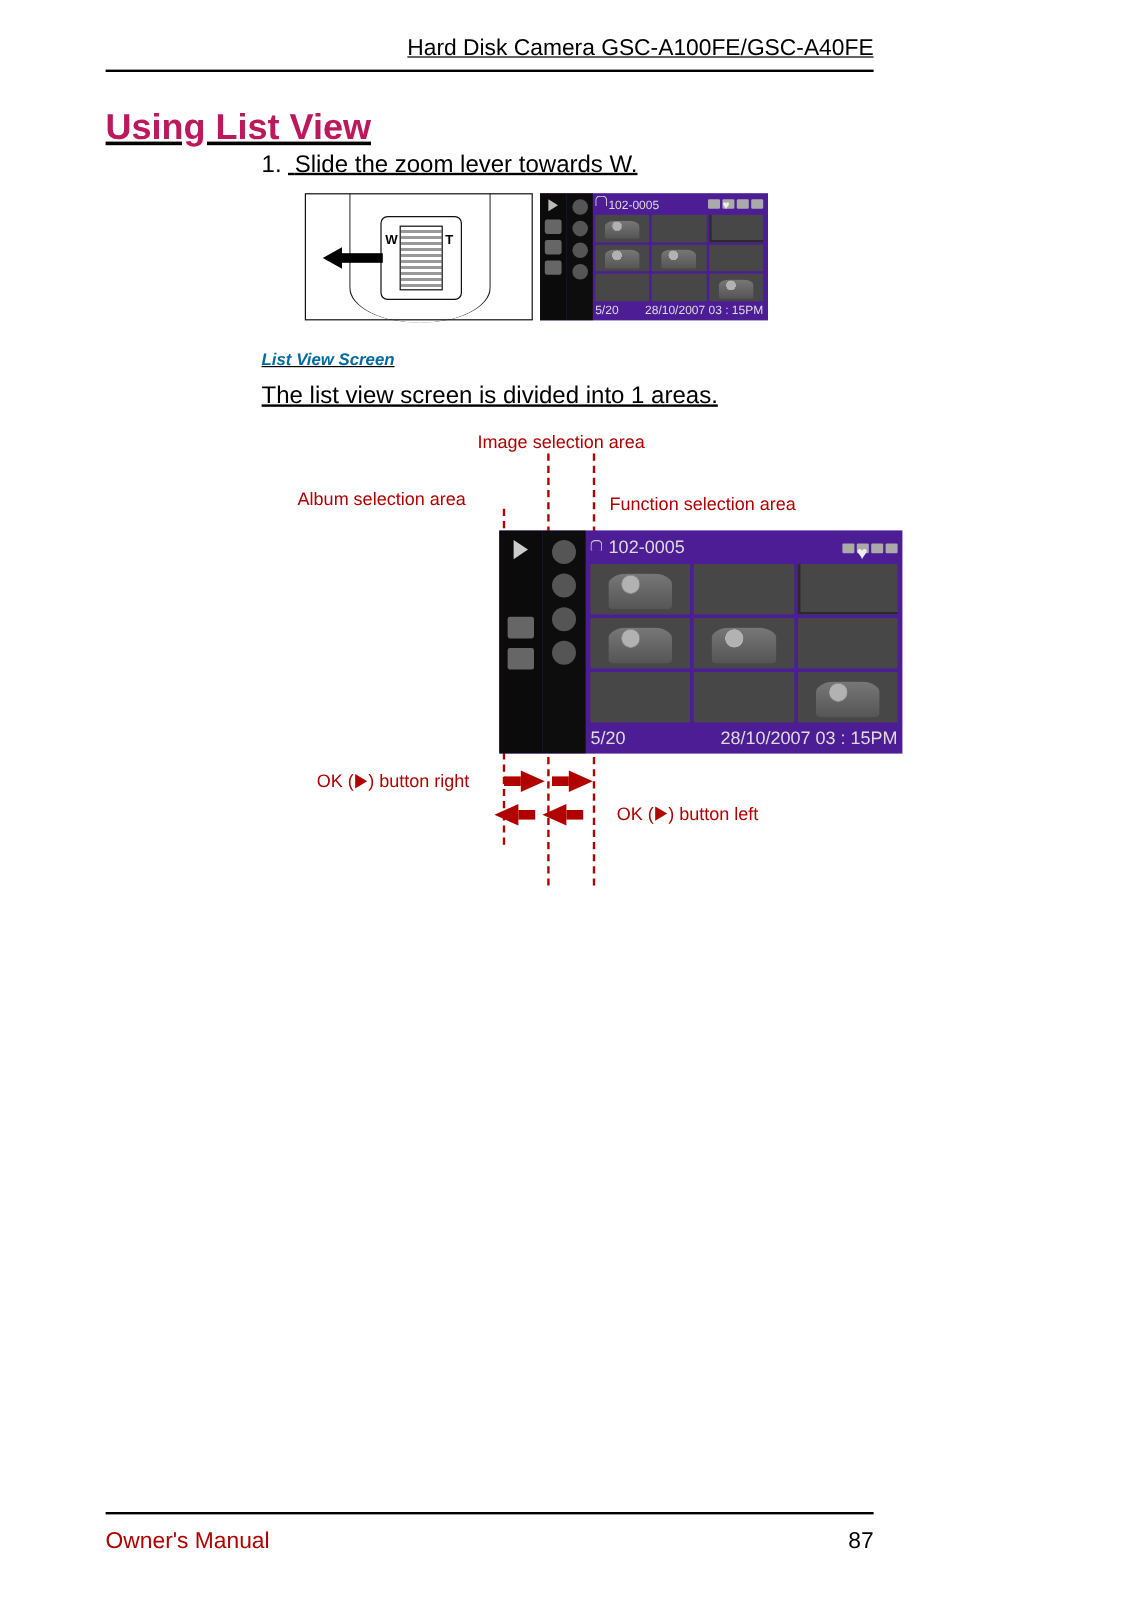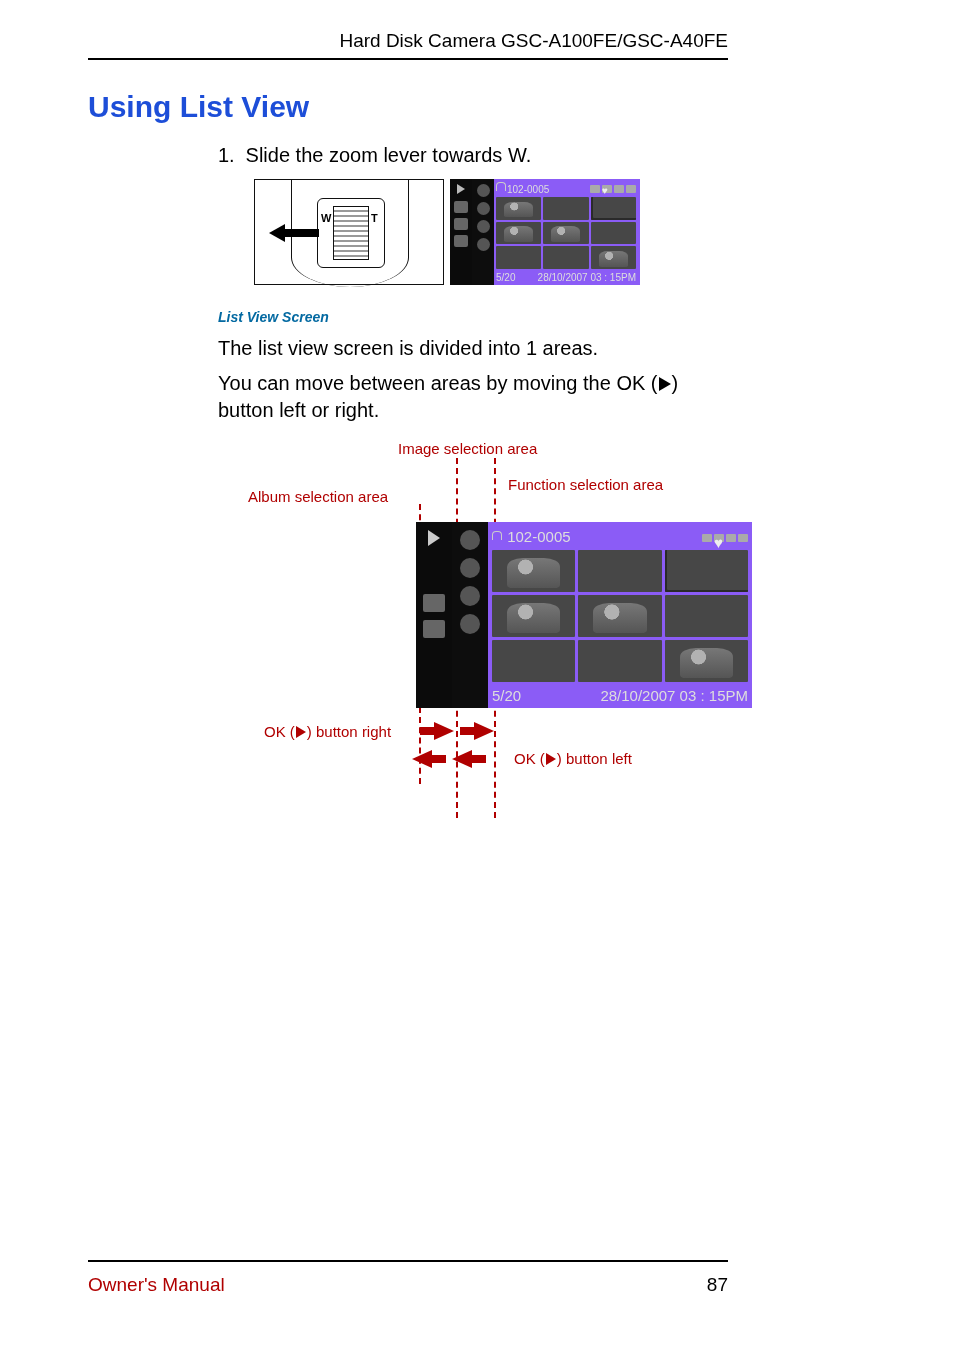--- a/index.html
+++ b/index.html
@@ -1,20 +1,20 @@
 <!DOCTYPE html>
 <html><head>
 <meta charset="utf-8">
 <style>
   * { box-sizing: border-box; margin: 0; padding: 0; }
   html, body { width: 954px; height: 1352px; background: #fff; font-family: Arial, Helvetica, sans-serif; color: #000; }
-  .page { position: relative; width: 796px; height: 1352px; padding: 30px 68px 0 88px; }
+  .page { position: relative; width: 796px; height: 1352px; padding: 30px 68px 0 88px; text-decoration: underline; }
   .header-line { border-bottom: 2px solid #000; padding-bottom: 6px; margin-bottom: 30px; }
   .header-text { text-align: right; font-size: 19px; }
-  .h1 { color: #1d4ed8; font-weight: bold; font-size: 30px; margin-bottom: 18px; }
+  .h1 { color: #be185d; font-weight: bold; font-size: 30px; }
   .content { padding-left: 130px; }
   .para { font-size: 20px; line-height: 1.35; margin-bottom: 8px; }
   .step { font-size: 20px; line-height: 1.35; margin-bottom: 10px; }
   .step .num { display: inline-block; width: 22px; }
   .fig-row { display: flex; gap: 6px; margin: 10px 0 24px 36px; }
   .fig-outline { border: 1px solid #111; background: #fff; width: 190px; height: 106px; position: relative; }
   .zoom-body { position: absolute; left: 36px; top: -1px; width: 118px; height: 108px; border-left: 1px solid #111; border-right: 1px solid #111; border-radius: 0 0 60px 60px/0 0 30px 30px; }
   .zoom-lever { position: absolute; left: 78px; top: 26px; width: 36px; height: 54px; border: 1px solid #111; background: repeating-linear-gradient(#fff,#fff 3px,#999 3px,#999 5px); }
   .zoom-frame { position: absolute; left: 62px; top: 18px; width: 68px; height: 70px; border: 1px solid #111; border-radius: 6px; }
   .zoom-w { position: absolute; left: 66px; top: 32px; font-size: 11px; font-weight: bold; }
@@ -28,21 +28,21 @@
   .play-tri-red { display:inline-block; width:0; height:0; border-top:6px solid transparent; border-bottom:6px solid transparent; border-left:10px solid #b00000; vertical-align: -1px; margin: 0 1px; }
   .diagram { position: relative; width: 560px; height: 400px; margin: 16px 0 0 30px; }
   .lab { position: absolute; font-size: 15px; color: #b00000; white-space: nowrap; }
   .vdash { position:absolute; width:0; border-left: 2px dashed #b00000; }
   .sshot { position:absolute; }
   .arrow-r { position:absolute; width:0; height:0; border-top:9px solid transparent; border-bottom:9px solid transparent; border-left:20px solid #b00000; }
   .arrow-l { position:absolute; width:0; height:0; border-top:9px solid transparent; border-bottom:9px solid transparent; border-right:20px solid #b00000; }
   .arrow-bar-r { position:absolute; height:8px; background:#b00000; }
   .arrow-bar-l { position:absolute; height:8px; background:#b00000; }
   
-  .shot { background:#8b5cf6; position:relative; width:100%; height:100%; overflow:hidden; }
+  .shot { background:#4c1d95; position:relative; width:100%; height:100%; overflow:hidden; }
   .shot .sidebar { position:absolute; left:0; top:0; width:22px; height:100%; background:#0b0b0b; }
   .shot .sidebar .ico { width:14px; height:12px; margin:5px auto; background:#666; border-radius:2px; }
   .shot .sidebar .ico.play { background:none; }
   .shot .sidebar .ico.play::after { content:""; display:block; margin:1px auto; width:0;height:0;border-top:5px solid transparent;border-bottom:5px solid transparent;border-left:8px solid #bbb; }
   .shot .col2 { position:absolute; left:22px; top:0; width:22px; height:100%; background:#0d0d0d; }
   .shot .col2 .dot { width:13px;height:13px;margin:5px auto;border-radius:50%;background:#555; }
   .shot .topbar { position:absolute; left:46px; right:4px; top:2px; height:14px; color:#ddd; font-size:10px; display:flex; justify-content:space-between; align-items:center; }
   .shot .topbar .ticons span { display:inline-block; width:10px;height:8px;background:#aaa;margin-left:2px;border-radius:1px; vertical-align:middle;}
   .shot .grid { position:absolute; left:46px; right:4px; top:18px; bottom:16px; display:grid; grid-template-columns:repeat(3,1fr); grid-auto-rows:1fr; gap:2px; }
   .shot .thumb { background:#474747; border-radius:1px; position:relative; overflow:hidden; }
@@ -123,29 +123,26 @@
             <span>28/10/2007 03 : 15PM</span>
           </div>
         </div>
       </div>
     </div>
 
     <div class="h2">List View Screen</div>
 
     <p class="para">The list view screen is divided into 1 areas.</p>
 
-    <p class="para">
-      <span>You can move between areas by moving the OK (</span><span class="play-tri"></span><span>) button left or right.</span>
-    </p>
 
 
     <div class="diagram">
       <div class="lab" style="left:150px; top:0;">Image selection area</div>
       <div class="lab" style="left:0; top:48px;">Album selection area</div>
-      <div class="lab" style="left:260px; top:36px;">Function selection area</div>
+      <div class="lab" style="left:260px; top:52px;">Function selection area</div>
 
       <div class="vdash" style="left:208px; top:18px; height:360px;"></div>
       <div class="vdash" style="left:246px; top:18px; height:360px;"></div>
       <div class="vdash" style="left:171px; top:64px; height:280px;"></div>
 
       <div class="sshot" style="left:168px; top:82px; width:336px; height:186px;">
         <div class="shot large">
           <div class="sidebar">
               <div class="ico play"></div>
               <div style="height:30px"></div>

